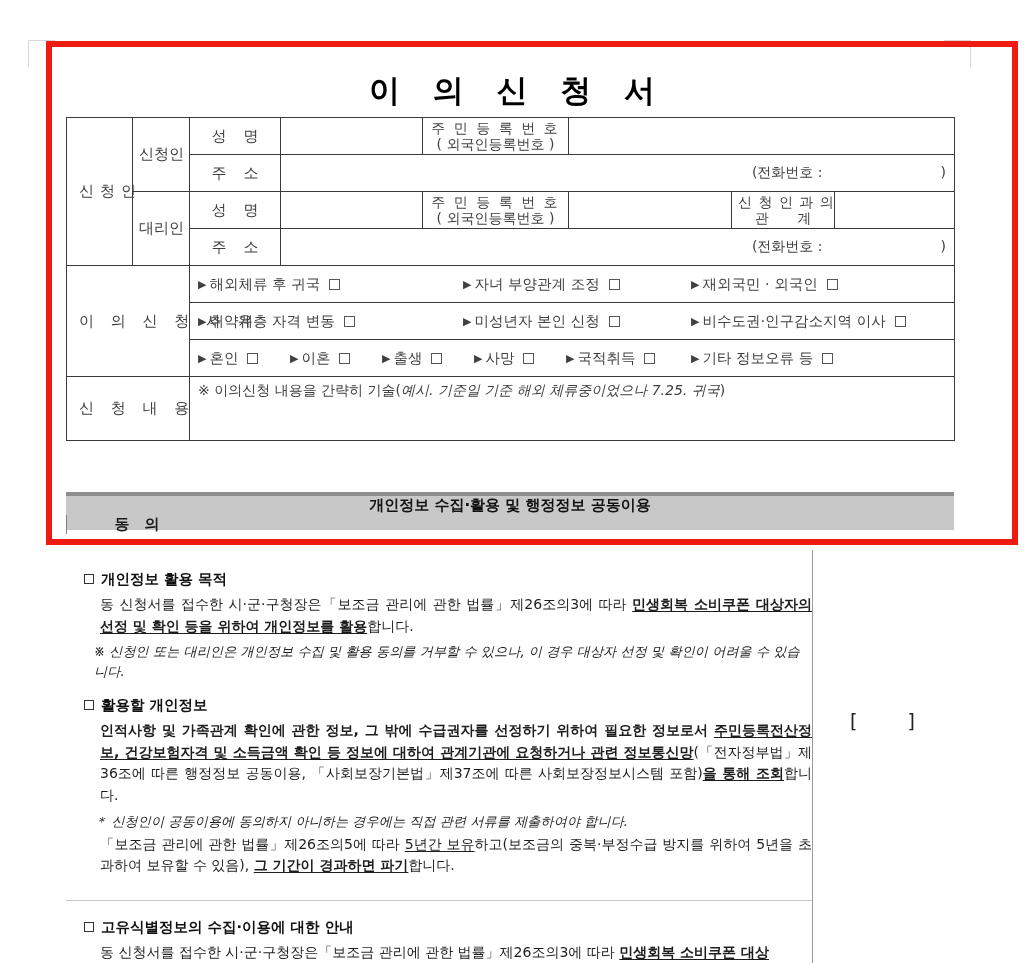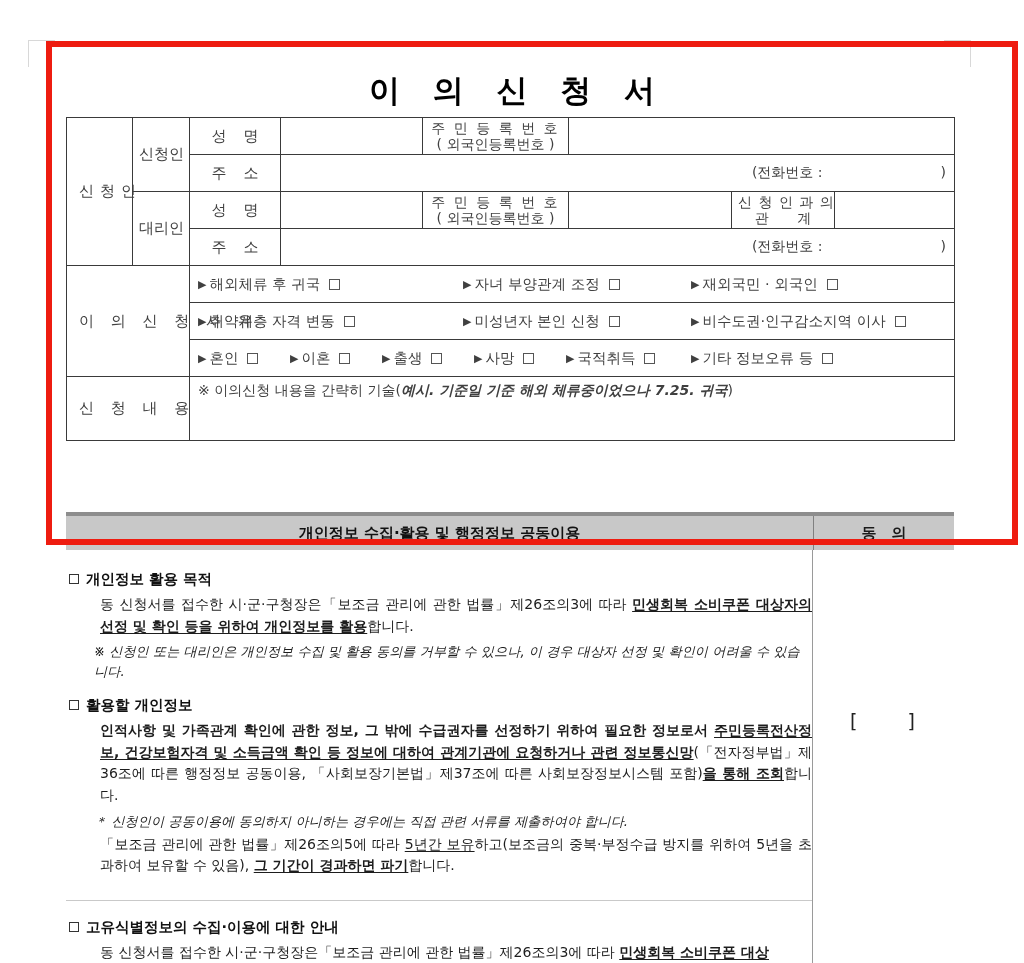--- a/index.html
+++ b/index.html
@@ -145,34 +145,34 @@
     vertical-align: top !important;
     padding-top: 5px !important;
     padding-left: 8px !important;
   }
   .content-note {
     font-size: 14px;
     white-space: nowrap;
   }
   .content-note .ex {
     font-style: italic;
-    font-weight: bold;
   }
 
   
   #consent-band {
     position: absolute;
-    left: 66px; top: 512px;
+    left: 66px; top: 492px;
     width: 888px;
     height: 38px;
     background: #c8c8c8;
     border-top: 4px solid #8d8d8d;
     box-sizing: border-box;
     display: flex;
     align-items: center;
+    flex-direction: column;
   }
   #consent-band .band-title {
     flex: 1 1 auto;
     text-align: center;
     font-size: 15px;
     font-weight: bold;
     color: #111;
     white-space: nowrap;
   }
   #consent-band .band-agree {
@@ -210,21 +210,21 @@
   #consent-body {
     position: absolute;
     left: 66px; top: 556px;
     width: 746px;
   }
   .consent-section { margin-bottom: 2px; }
   .sec-head {
     font-size: 14.5px;
     font-weight: bold;
     color: #111;
-    margin: 14px 0 5px 3px;
+    margin: 14px 0 5px 18px;
     white-space: nowrap;
   }
   .sec-head .box {
     display: inline-block;
     width: 10px; height: 10px;
     border: 1.4px solid #333;
     margin-right: 7px;
     box-sizing: border-box;
   }
   .sec-para {

